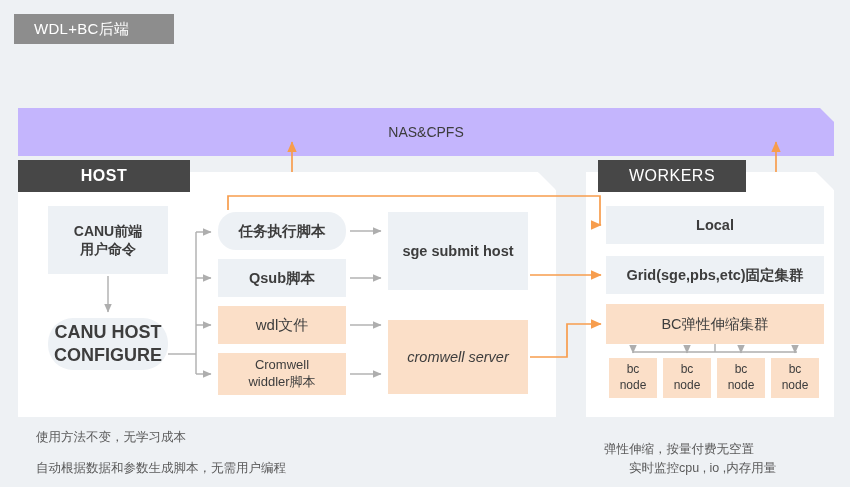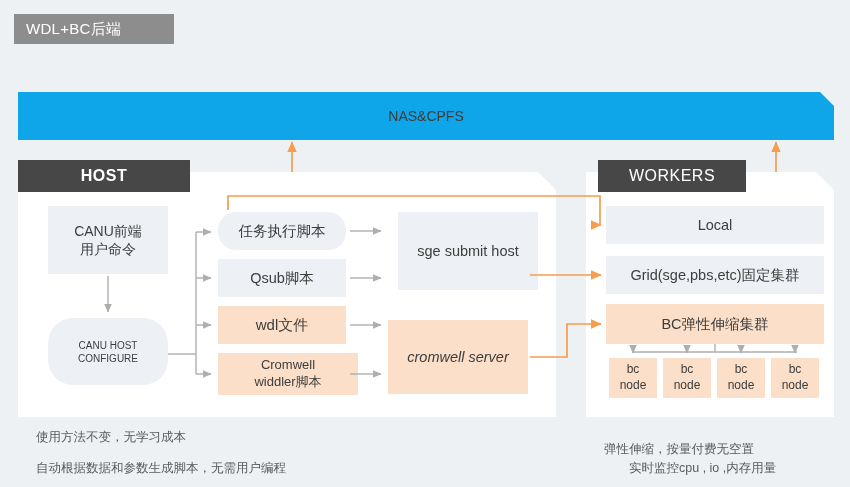--- a/index.html
+++ b/index.html
@@ -11,27 +11,27 @@
     -webkit-font-smoothing:antialiased;
   }
   #stage{position:absolute;inset:0;}
 
   
   .title-banner{
     position:absolute;left:14px;top:14px;width:160px;height:30px;
     background:#8d8d8d;color:#ffffff;
     display:flex;align-items:center;
     font-size:15px;letter-spacing:.3px;
-    padding-left:12px;box-sizing:border-box;
+    padding-left:20px;box-sizing:border-box;
   }
 
   
   .nas-bar{
-    position:absolute;left:18px;top:92px;width:816px;height:48px;
-    background:#0ea5e9;
+    position:absolute;left:18px;top:108px;width:816px;height:48px;
+    background:#c4b5fd;
     box-shadow:0 1px 3px rgba(90,110,130,.14);
     clip-path:polygon(0 0, calc(100% - 14px) 0, 100% 14px, 100% 100%, 0 100%);
     display:flex;align-items:center;justify-content:center;
     font-size:14px;color:#3c3c3c;
   }
 
   
   .panel{
     position:absolute;background:#ffffff;
     box-shadow:0 1px 3px rgba(90,110,130,.14);
@@ -48,35 +48,35 @@
   #host-tag{left:18px;top:160px;width:172px;font-weight:bold;}
   #workers-tag{left:598px;top:160px;width:148px;}
 
   
   .box{
     position:absolute;box-sizing:border-box;
     display:flex;align-items:center;justify-content:center;
     text-align:center;color:#3d3d3d;line-height:1.3;
     font-size:13.5px;z-index:3;
   }
-  .box.blue{background:#edf1f5;}
+  .box.blue{background:#edf1f5;font-weight:bold;}
   .box.peach{background:#fbdfc8;}
 
   
   #canu-front{left:48px;top:206px;width:120px;height:68px;font-size:14px;}
-  #canu-config{left:48px;top:318px;width:120px;height:67px;font-size:10px;border-radius:25px;}
+  #canu-config{left:48px;top:318px;width:120px;height:52px;font-size:18px;border-radius:25px;}
 
   
   #task-script{left:218px;top:212px;width:128px;height:38px;font-size:14.5px;border-radius:18px;}
   #qsub-script{left:218px;top:259px;width:128px;height:38px;font-size:14.5px;}
   #wdl-file{left:218px;top:306px;width:128px;height:38px;font-size:15px;}
-  #cromwell-widdler{left:218px;top:353px;width:140px;height:42px;font-size:13px;}
-
-  
-  #sge-host{left:388px;top:212px;width:140px;height:78px;font-size:14.5px;margin-left:10px;}
+  #cromwell-widdler{left:218px;top:353px;width:128px;height:42px;font-size:13px;}
+
+  
+  #sge-host{left:388px;top:212px;width:140px;height:78px;font-size:14.5px;}
   #cromwell-server{left:388px;top:320px;width:140px;height:74px;font-size:14.5px;font-style:italic;}
 
   
   #local-box{left:606px;top:206px;width:218px;height:38px;font-size:14.5px;}
   #grid-box{left:606px;top:256px;width:218px;height:38px;font-size:14.5px;}
   #bc-cluster{left:606px;top:304px;width:218px;height:40px;font-size:14.5px;}
   .bc-node{top:358px;width:48px;height:40px;font-size:12px;}
   #bc-node-0{left:609px;}
   #bc-node-1{left:663px;}
   #bc-node-2{left:717px;}

